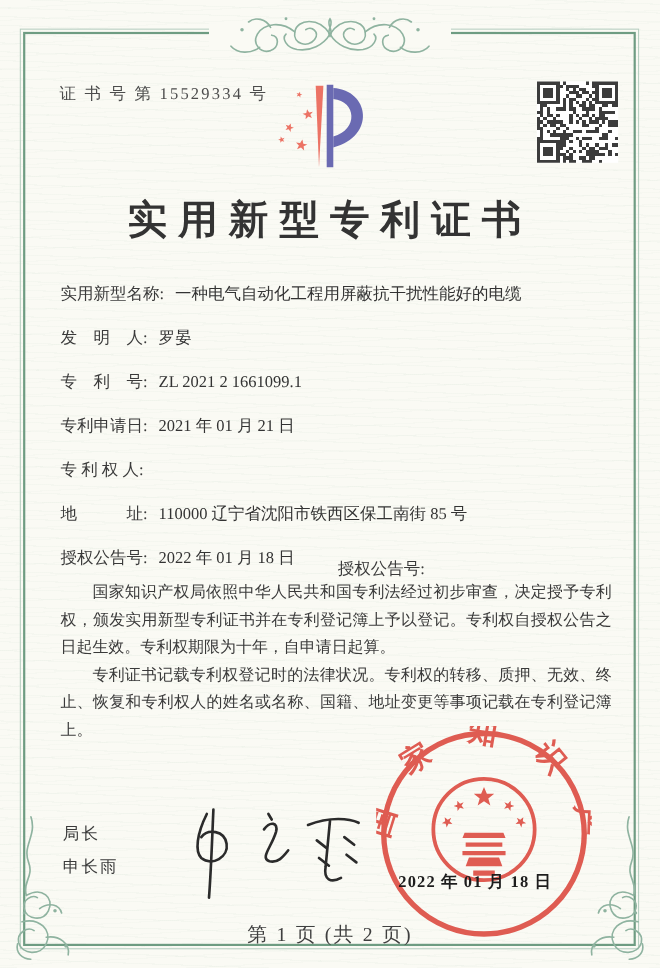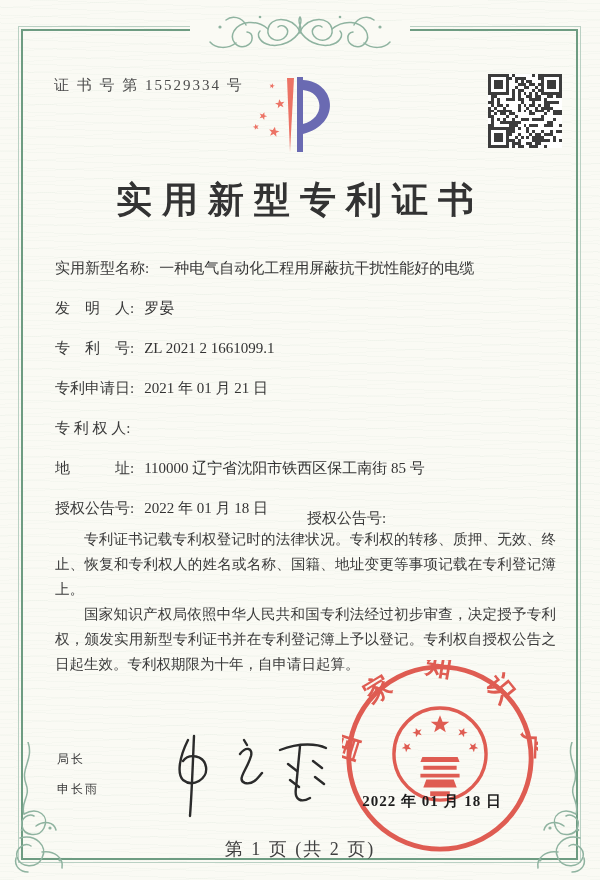--- a/index.html
+++ b/index.html
@@ -25,21 +25,21 @@
   .row{display:flex;height:40px;line-height:21px;align-items:flex-start;}
   .flabel{white-space:pre;margin-right:10px;color:#3a3a3a;}
   .fvalue{white-space:pre;color:#333;}
   .grant-row{display:flex;height:40px;line-height:21px;}
   .grant-left{display:flex;min-width:252px;}
   .grant-right{display:flex;align-items:center;}
   
   .paras{position:absolute;left:55px;right:44px;top:527px;font-size:14.5px;line-height:25px;text-align:justify;}
   .paras p{margin:0;text-indent:2em;}
   
-  .director{position:absolute;left:57px;top:744px;font-size:12px;line-height:30px;letter-spacing:2px;}
+  .director{position:absolute;left:57px;top:744px;font-size:15px;line-height:30px;letter-spacing:2px;}
   .signature{position:absolute;left:148px;top:728px;width:210px;height:92px;}
   
   .seal{position:absolute;left:342px;top:660px;width:196px;height:196px;opacity:.92;}
   .seal-date{position:absolute;left:350px;top:792px;width:164px;text-align:center;font-size:15px;font-weight:bold;letter-spacing:1px;color:#1d1d1d;z-index:5;}
   
   .footer{position:absolute;left:0;right:0;top:837px;text-align:center;font-size:18px;letter-spacing:2px;color:#3f3f3f;}
   
   .orn-top{position:absolute;left:150px;top:3px;width:300px;height:50px;}
   .orn-bl{position:absolute;left:6px;top:742px;width:72px;height:132px;}
   .orn-br{position:absolute;right:6px;top:742px;width:72px;height:132px;transform:scaleX(-1);}
@@ -466,22 +466,22 @@
         <span class="flabel">授权公告号:</span>
         <span class="fvalue">2022 年 01 月 18 日</span>
       </span>
       <span class="grant-right">
         <span class="flabel">授权公告号:</span>
       </span>
     </div>
   </div>
 
   <div class="paras">
+    <p>国家知识产权局依照中华人民共和国专利法经过初步审查，决定授予专利权，颁发实用新型专利证书并在专利登记簿上予以登记。专利权自授权公告之日起生效。专利权期限为十年，自申请日起算。</p>
     <p>专利证书记载专利权登记时的法律状况。专利权的转移、质押、无效、终止、恢复和专利权人的姓名或名称、国籍、地址变更等事项记载在专利登记簿上。</p>
-    <p>国家知识产权局依照中华人民共和国专利法经过初步审查，决定授予专利权，颁发实用新型专利证书并在专利登记簿上予以登记。专利权自授权公告之日起生效。专利权期限为十年，自申请日起算。</p>
   </div>
 
   <div class="director">
     <div>局长</div>
     <div>申长雨</div>
   </div>
 
   <svg class="signature" viewBox="0 0 210 92">
     <g fill="none" stroke="#2b2b2b" stroke-width="2.4" stroke-linecap="round">
       <path d="M40,12 C31,30 29,46 35,52 C45,60 60,51 58,39 C56,27 41,25 35,33"></path>

